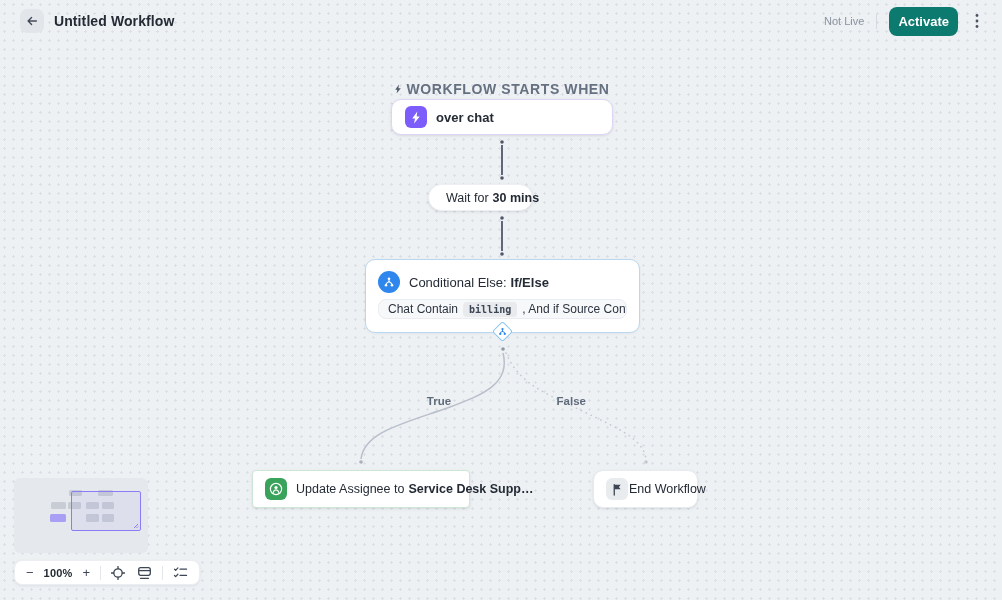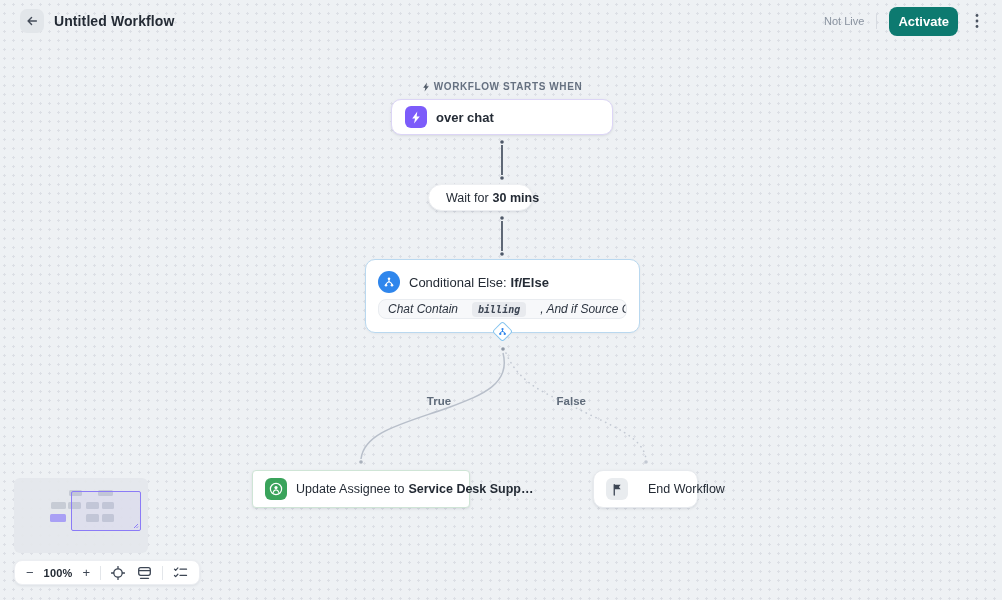--- a/index.html
+++ b/index.html
@@ -24,48 +24,48 @@
   .vdiv { width:1px; height:15px; background:#d7dbe1; }
   .activate-btn { background:#0d7a70; color:#fff; font-size:13px; font-weight:700; border:none; border-radius:8px; padding:7px 9px; cursor:pointer; font-family:inherit; }
   .kebab-btn { background:none; border:none; cursor:pointer; padding:4px 5px; display:flex; }
 
   
   .node { position:absolute; background:#fff; display:flex; align-items:center; gap:9px; border:1px solid #e7eaee; box-shadow:0 1px 2px rgba(18,28,45,.06), 0 1px 4px rgba(18,28,45,.05); cursor:pointer; }
   .node-text { font-size:13px; color:#242b35; white-space:nowrap; display:flex; gap:4px; align-items:baseline; }
   .node-text b { font-weight:700; }
 
   .starts-label { position:absolute; left:391px; top:81px; width:222px; display:flex; align-items:center; justify-content:center; gap:4px;
-    font-size:10px; font-weight:700; letter-spacing:.6px; color:#657080; }
+    font-size:14px; font-weight:700; letter-spacing:.6px; color:#657080; }
 
   .trigger-node { left:391px; top:99px; width:222px; height:36px; border-radius:10px; border-color:#dcd5f6; padding:0 13px; }
   .icon-sq { width:22px; height:22px; border-radius:6px; display:flex; align-items:center; justify-content:center; flex:none; }
   .icon-sq.purple { background:#7c5cfa; }
   .icon-sq.green  { background:#3aa35b; }
   .icon-sq.gray   { background:#e9ecef; }
 
   .wait-node { left:428px; top:184px; width:105px; height:27px; border-radius:14px; padding:0 10px; gap:7px; border-color:#edeff2; }
   .wait-node .node-text { font-size:12.5px; }
 
   .cond-node { position:absolute; left:365px; top:259px; width:275px; height:74px; background:#fff; border:1px solid #b9d8ef; border-radius:10px; padding:11px 12px 12px; box-shadow:0 1px 3px rgba(18,28,45,.05); cursor:pointer; }
   .cond-header { display:flex; align-items:center; gap:9px; height:22px; margin-bottom:6px; }
   .icon-circle-blue { width:22px; height:22px; border-radius:50%; background:#2f86ec; display:flex; align-items:center; justify-content:center; flex:none; }
   .cond-title { font-size:13px; display:flex; gap:4px; }
-  .cond-box { height:20px; background:#f7f8fa; border:1px solid #e9ecf0; border-radius:8px; display:flex; align-items:center; gap:14px; padding:0 9px; font-size:12px; color:#2c3440; white-space:nowrap; overflow:hidden;font-style:italic; }
+  .cond-box { height:20px; background:#f7f8fa; border:1px solid #e9ecf0; border-radius:8px; display:flex; align-items:center; gap:5px; padding:0 9px; font-size:12px; color:#2c3440; white-space:nowrap; overflow:hidden; }
   .chip { font-family:"DejaVu Sans Mono", monospace; font-size:10px; font-weight:700; background:#e8eaee; color:#3d4654; border-radius:4px; padding:2px 6px; }
 
   .diamond { position:absolute; left:495px; top:324px; width:15px; height:15px; background:#fff; border:1.3px solid #85c4ef; border-radius:3px; transform:rotate(45deg); display:flex; align-items:center; justify-content:center; cursor:pointer; }
   .diamond svg { transform:rotate(-45deg); }
 
   .branch-label { position:absolute; font-size:11.5px; font-weight:600; color:#5f6b7a; }
   .label-true  { left:424px; top:395px; width:30px; text-align:center; }
   .label-false { left:550px; top:395px; width:36px; text-align:right; }
 
   .assignee-node { left:252px; top:470px; width:218px; height:38px; border-radius:4px; border-color:#cfe5d6; padding:0 12px; }
   .assignee-node .node-text { font-size:12.5px; }
-  .end-node { left:593px; top:470px; width:105px; height:38px; border-radius:10px; padding:0 12px; gap:20px; }
+  .end-node { left:593px; top:470px; width:105px; height:38px; border-radius:10px; padding:0 12px; gap:1px; }
   .end-node .node-text { font-size:12.5px; font-weight:500; }
 
   .edges { position:absolute; inset:0; pointer-events:none; }
 
   
   .minimap { position:absolute; left:14px; top:478px; width:134px; height:75px; background:rgba(228,231,236,.92); border-radius:6px; cursor:pointer; }
   .mm-rect { position:absolute; background:#c7ccd5; border-radius:1.5px; }
   .mm-rect.purple { background:#a9a0f5; }
   .mm-viewport { position:absolute; left:57px; top:13px; width:70px; height:40px; border:1.5px solid #8b7bf7; background:rgba(139,123,247,.08); border-radius:2px; cursor:move; }
   .mm-handle { position:absolute; right:1px; bottom:1px; }

